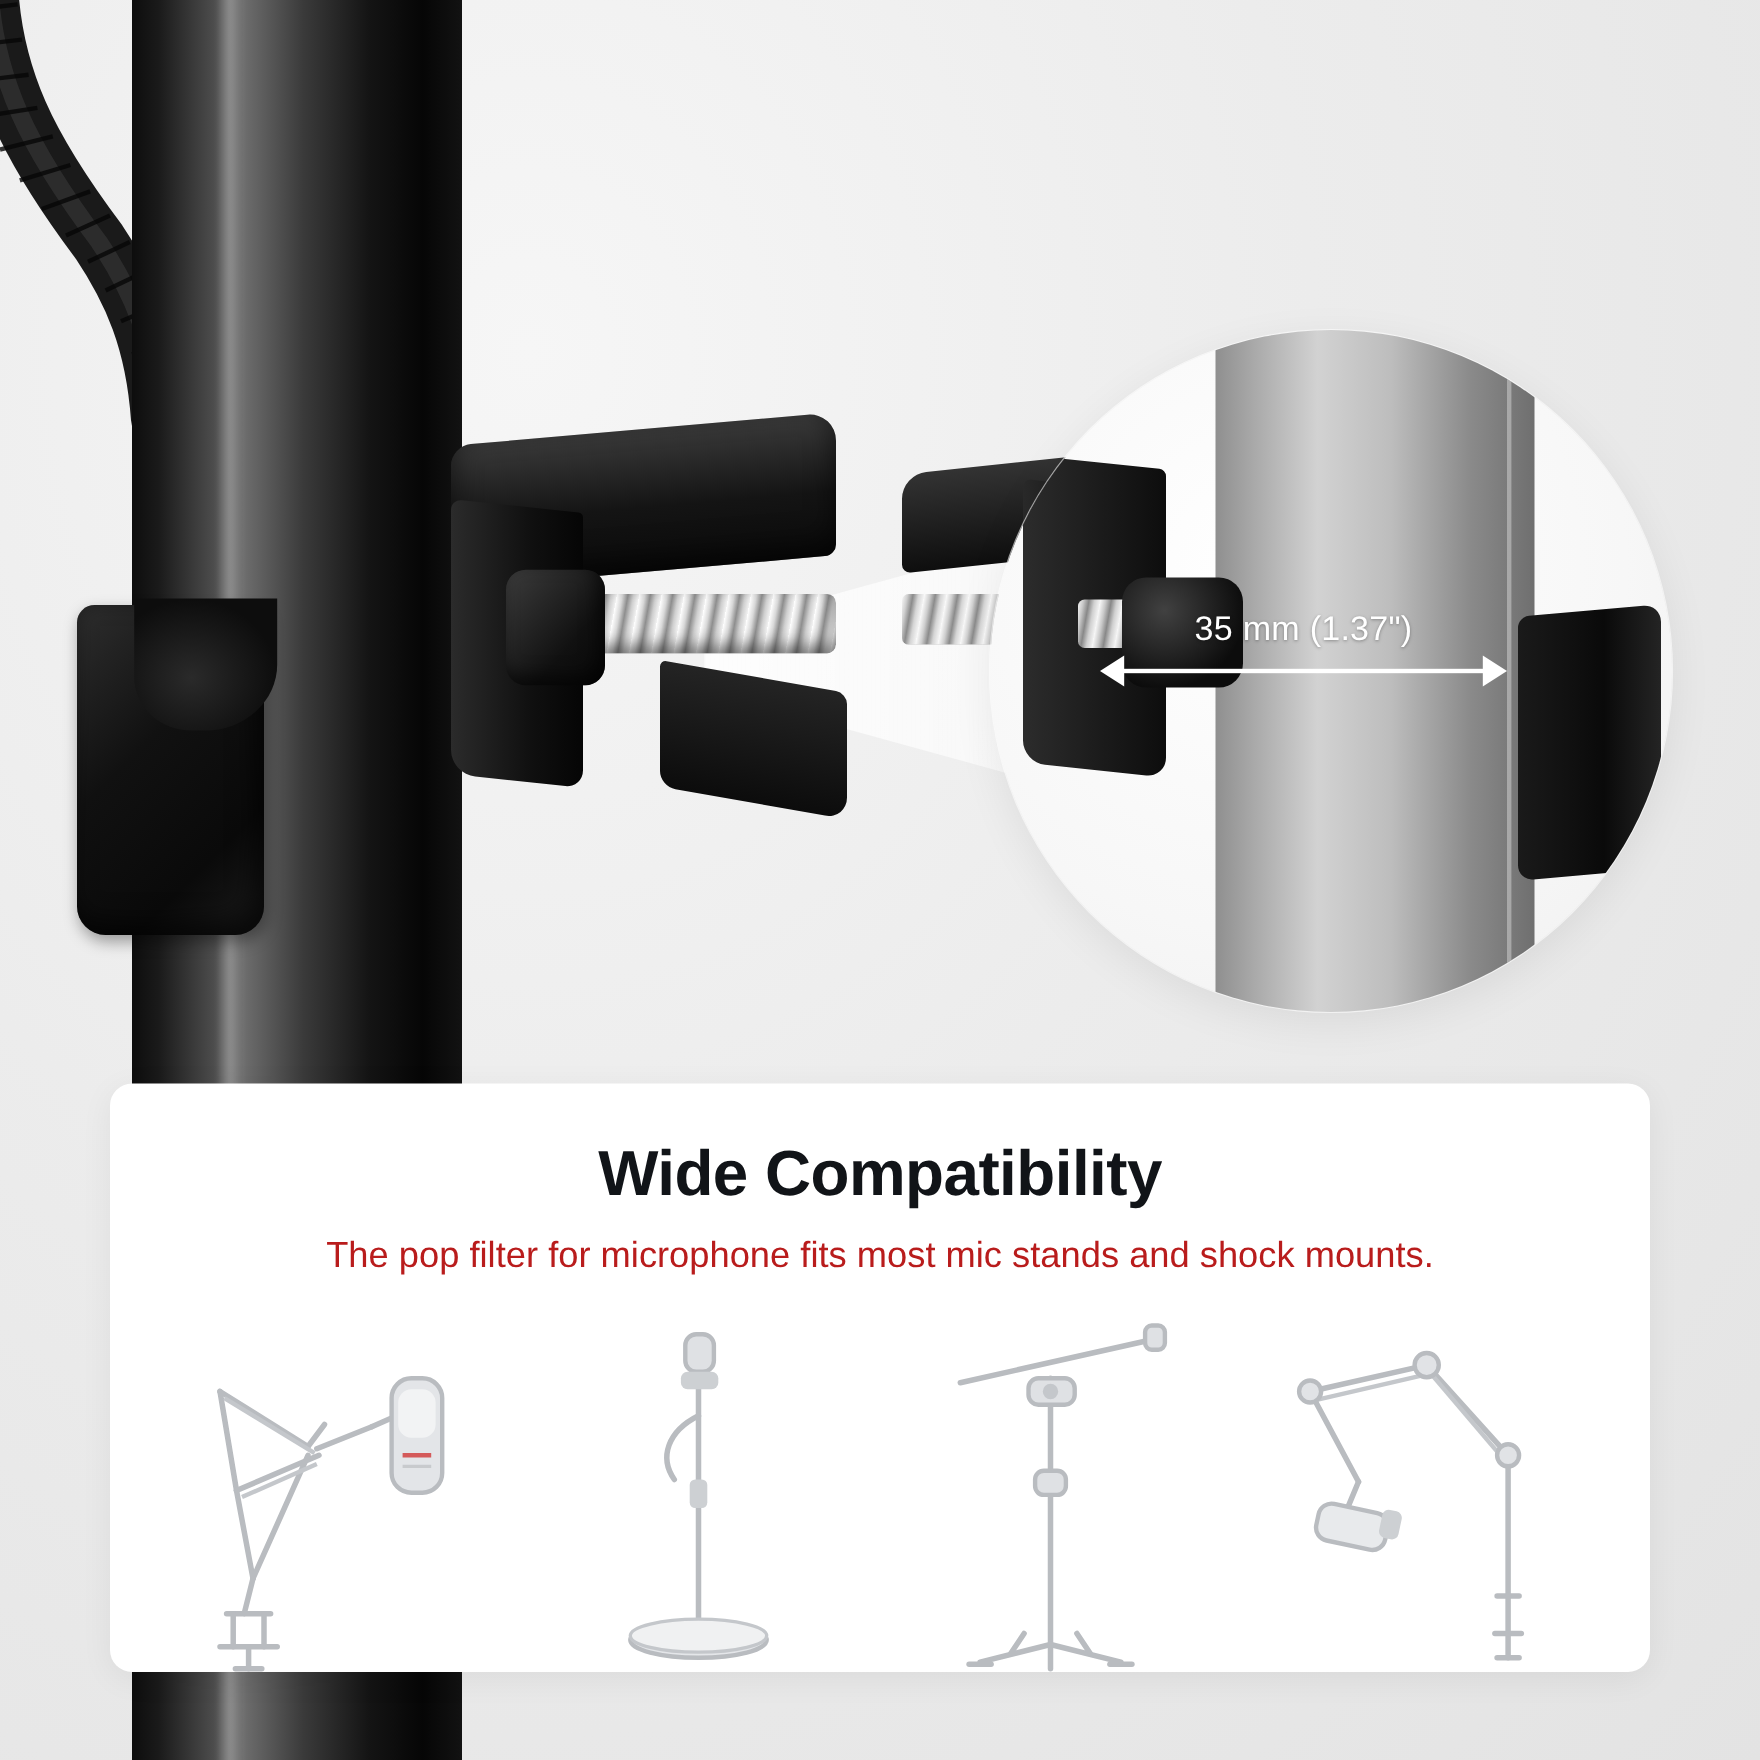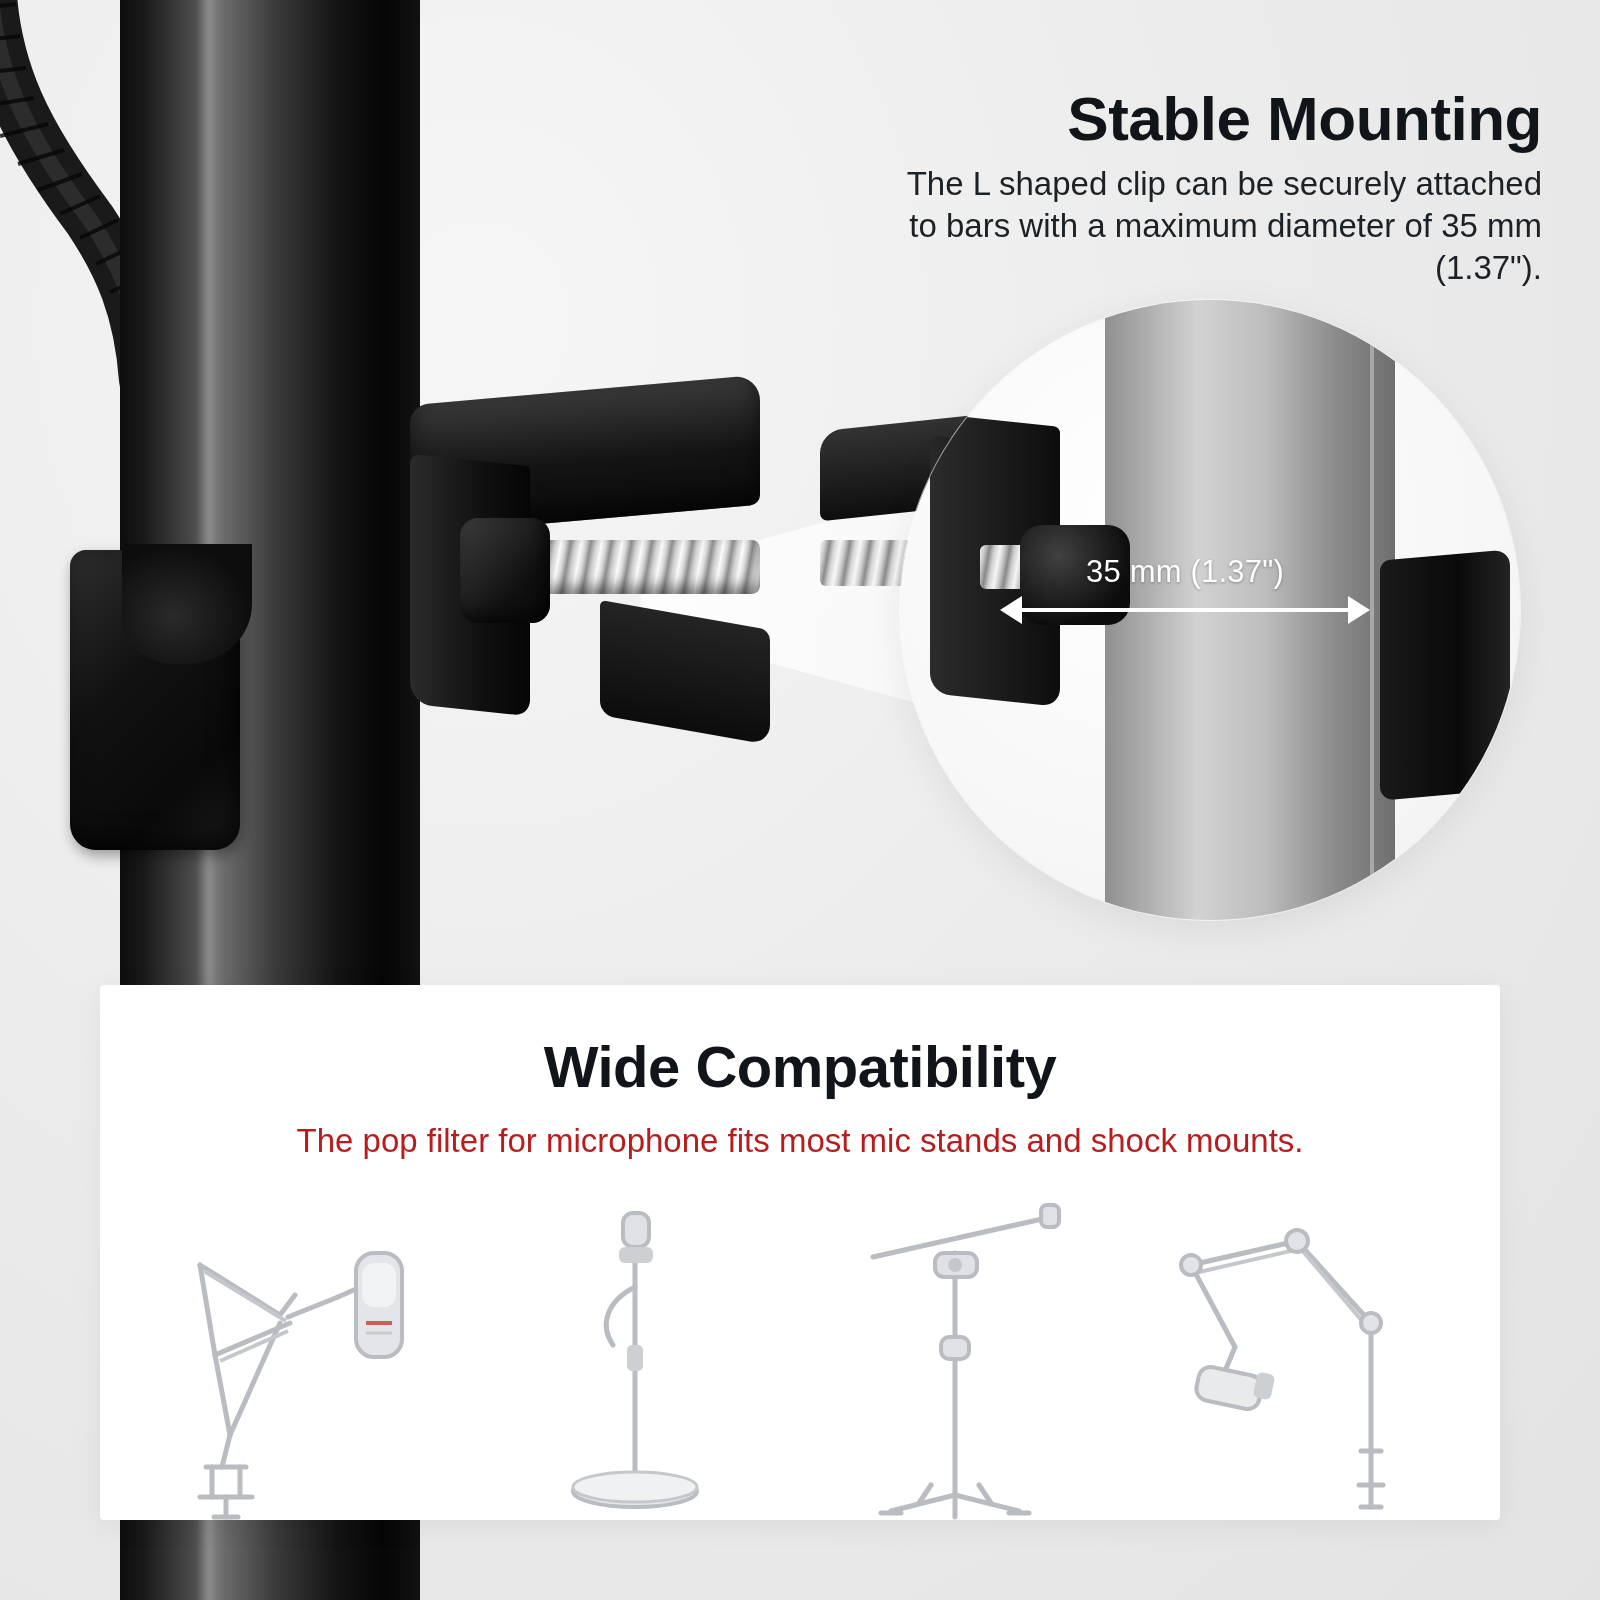--- a/index.html
+++ b/index.html
@@ -332,21 +332,21 @@
   }
 
   
   .card {
     position: absolute;
     left: 100px;
     top: 985px;
     width: 1400px;
     height: 535px;
     background: #ffffff;
-    border-radius: 4px;
+    border-radius: 20px;
     box-shadow: 0 6px 30px rgba(0,0,0,0.06);
   }
   .card-title {
     text-align: center;
     font-size: 58px;
     font-weight: bold;
     color: #111418;
     margin: 48px 0 0 0;
     letter-spacing: -0.5px;
   }
@@ -438,24 +438,20 @@
     <div class="zoom-clip-right"></div>
   </div>
 
   <div class="dim">
     <div class="dim-label">35 mm (1.37")</div>
     <div class="dim-line"></div>
     <div class="dim-arrow-l"></div>
     <div class="dim-arrow-r"></div>
   </div>
 
-  <div class="top-text">
-    <h1 class="top-title">Stable Mounting</h1>
-    <p class="top-sub">The L shaped clip can be securely attached to bars with a maximum diameter of 35 mm (1.37").</p>
-  </div>
 
   <div class="card">
     <h2 class="card-title">Wide Compatibility</h2>
     <p class="card-sub">The pop filter for microphone fits most mic stands and shock mounts.</p>
 
     <div class="stands">
 
       <div class="stand-cell">
         <svg width="290" height="320" viewBox="0 0 290 320">
           <g stroke="#b9bcc0" stroke-width="5" fill="none" stroke-linecap="round">

